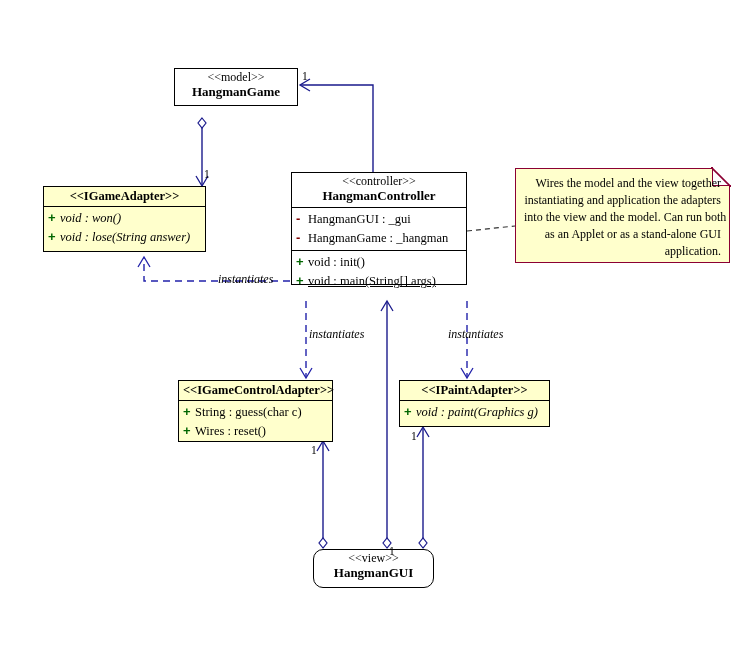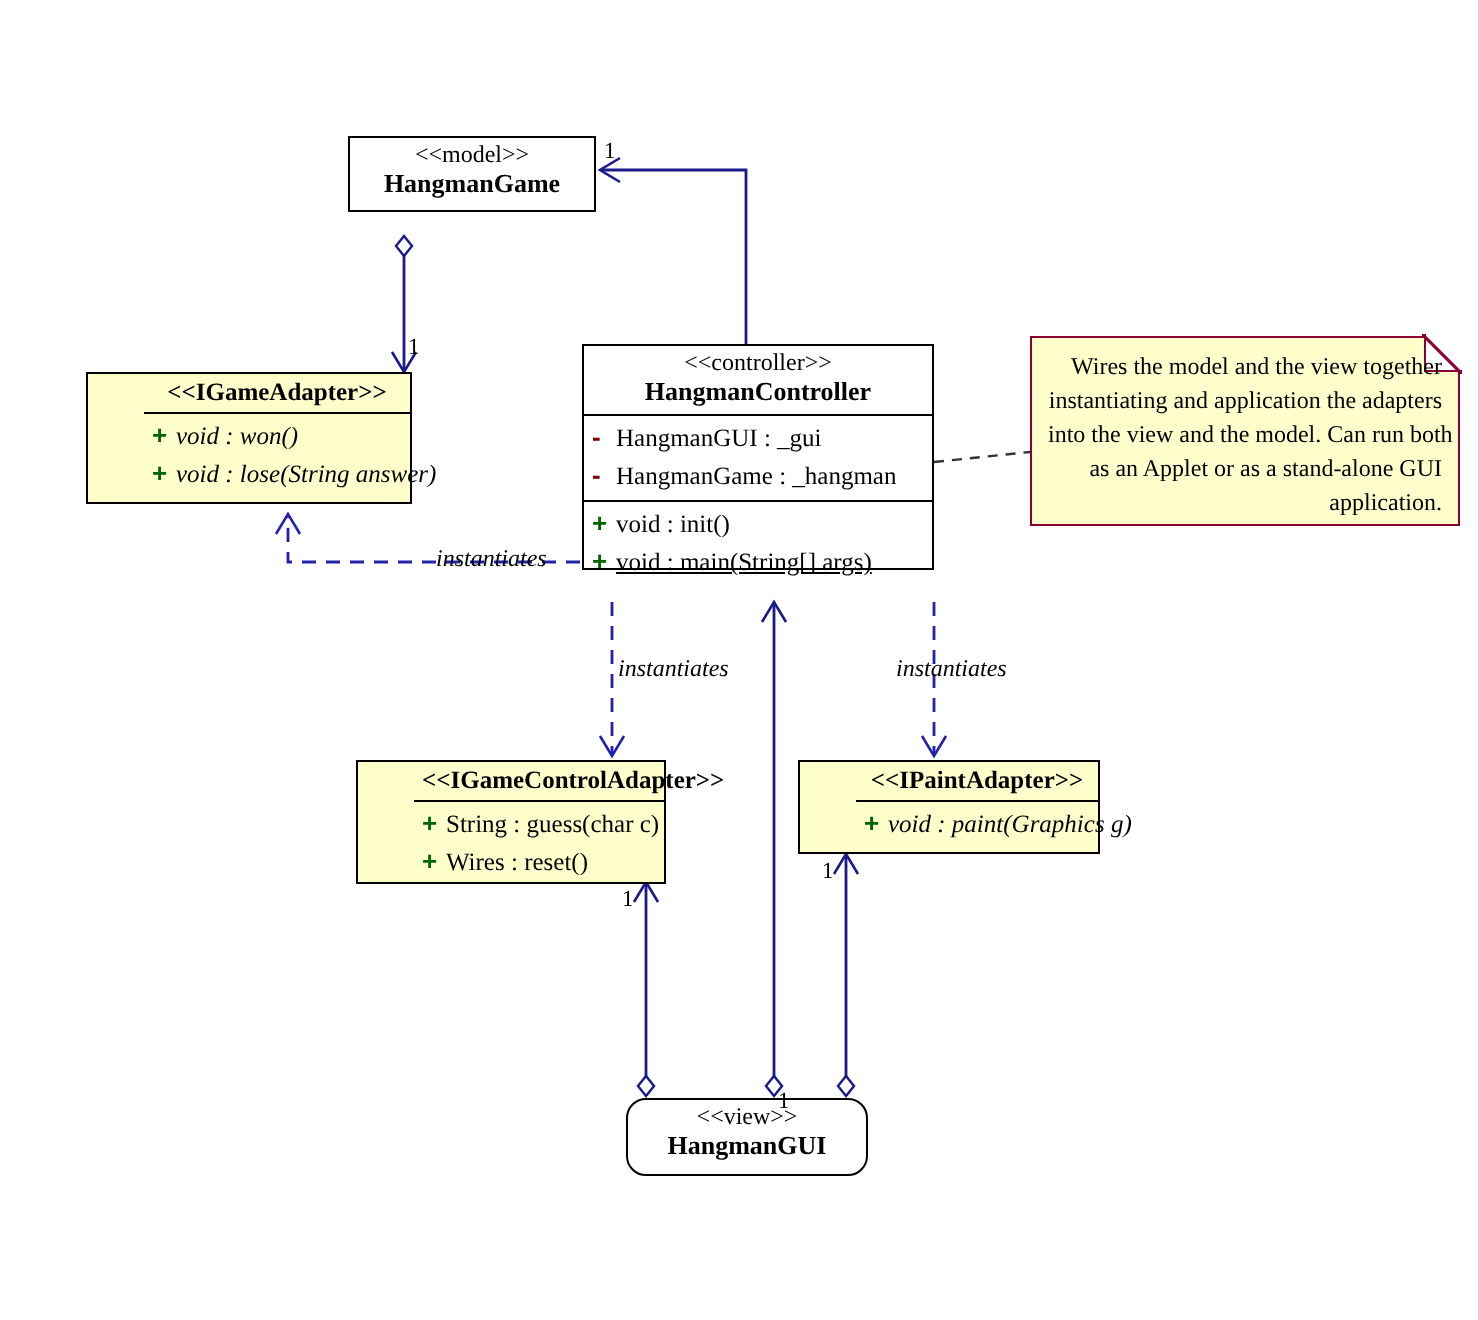--- a/index.html
+++ b/index.html
@@ -29,21 +29,21 @@
     pointer-events: none;
   }
 
   
   .uml-box {
     position: absolute;
     border: 1px solid #000000;
     box-sizing: border-box;
     background: #ffffff;
   }
-  .uml-box.yellow { background: #ffffcc; padding-left: 28px; }
+  .uml-box.yellow { background: #ffffcc; }
   .uml-box.white  { background: #ffffff; }
 
   .uml-head {
     text-align: center;
     padding: 2px 4px 3px 4px;
     line-height: 1.12;
   }
   .uml-head .stereo {
     display: block;
     font-size: 12px;

